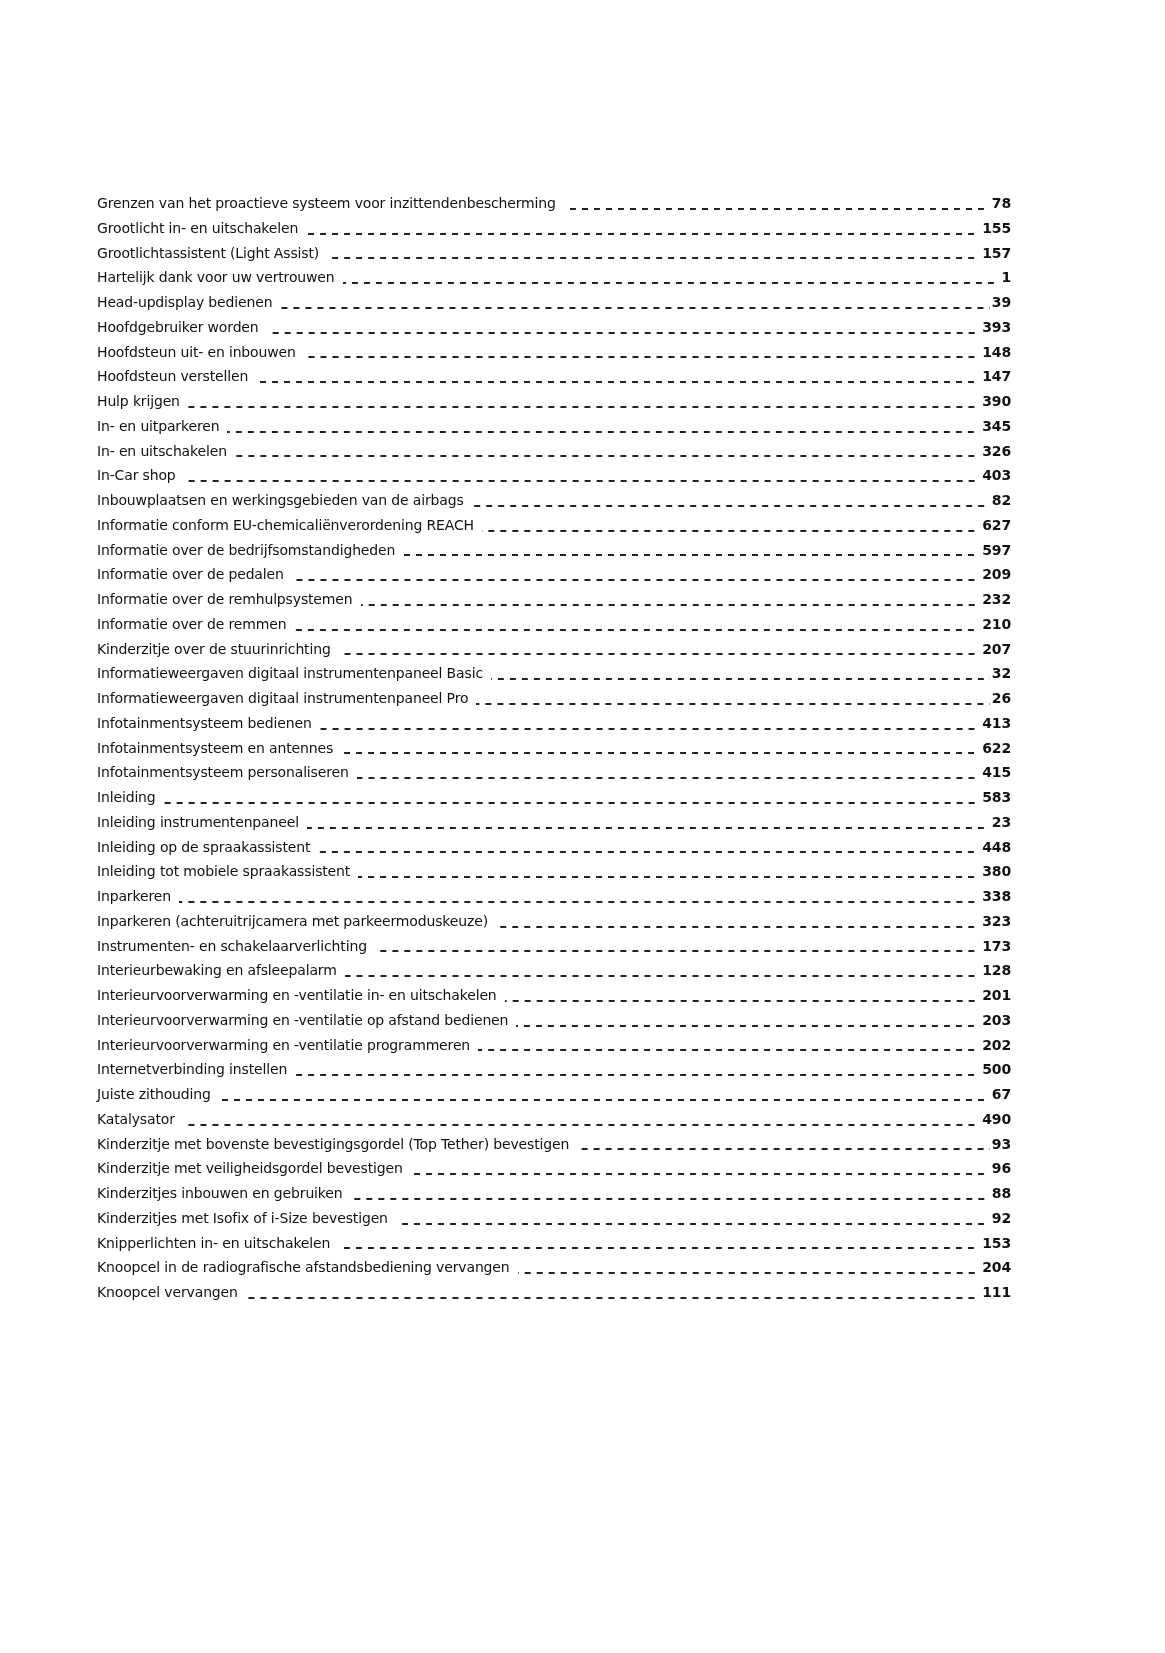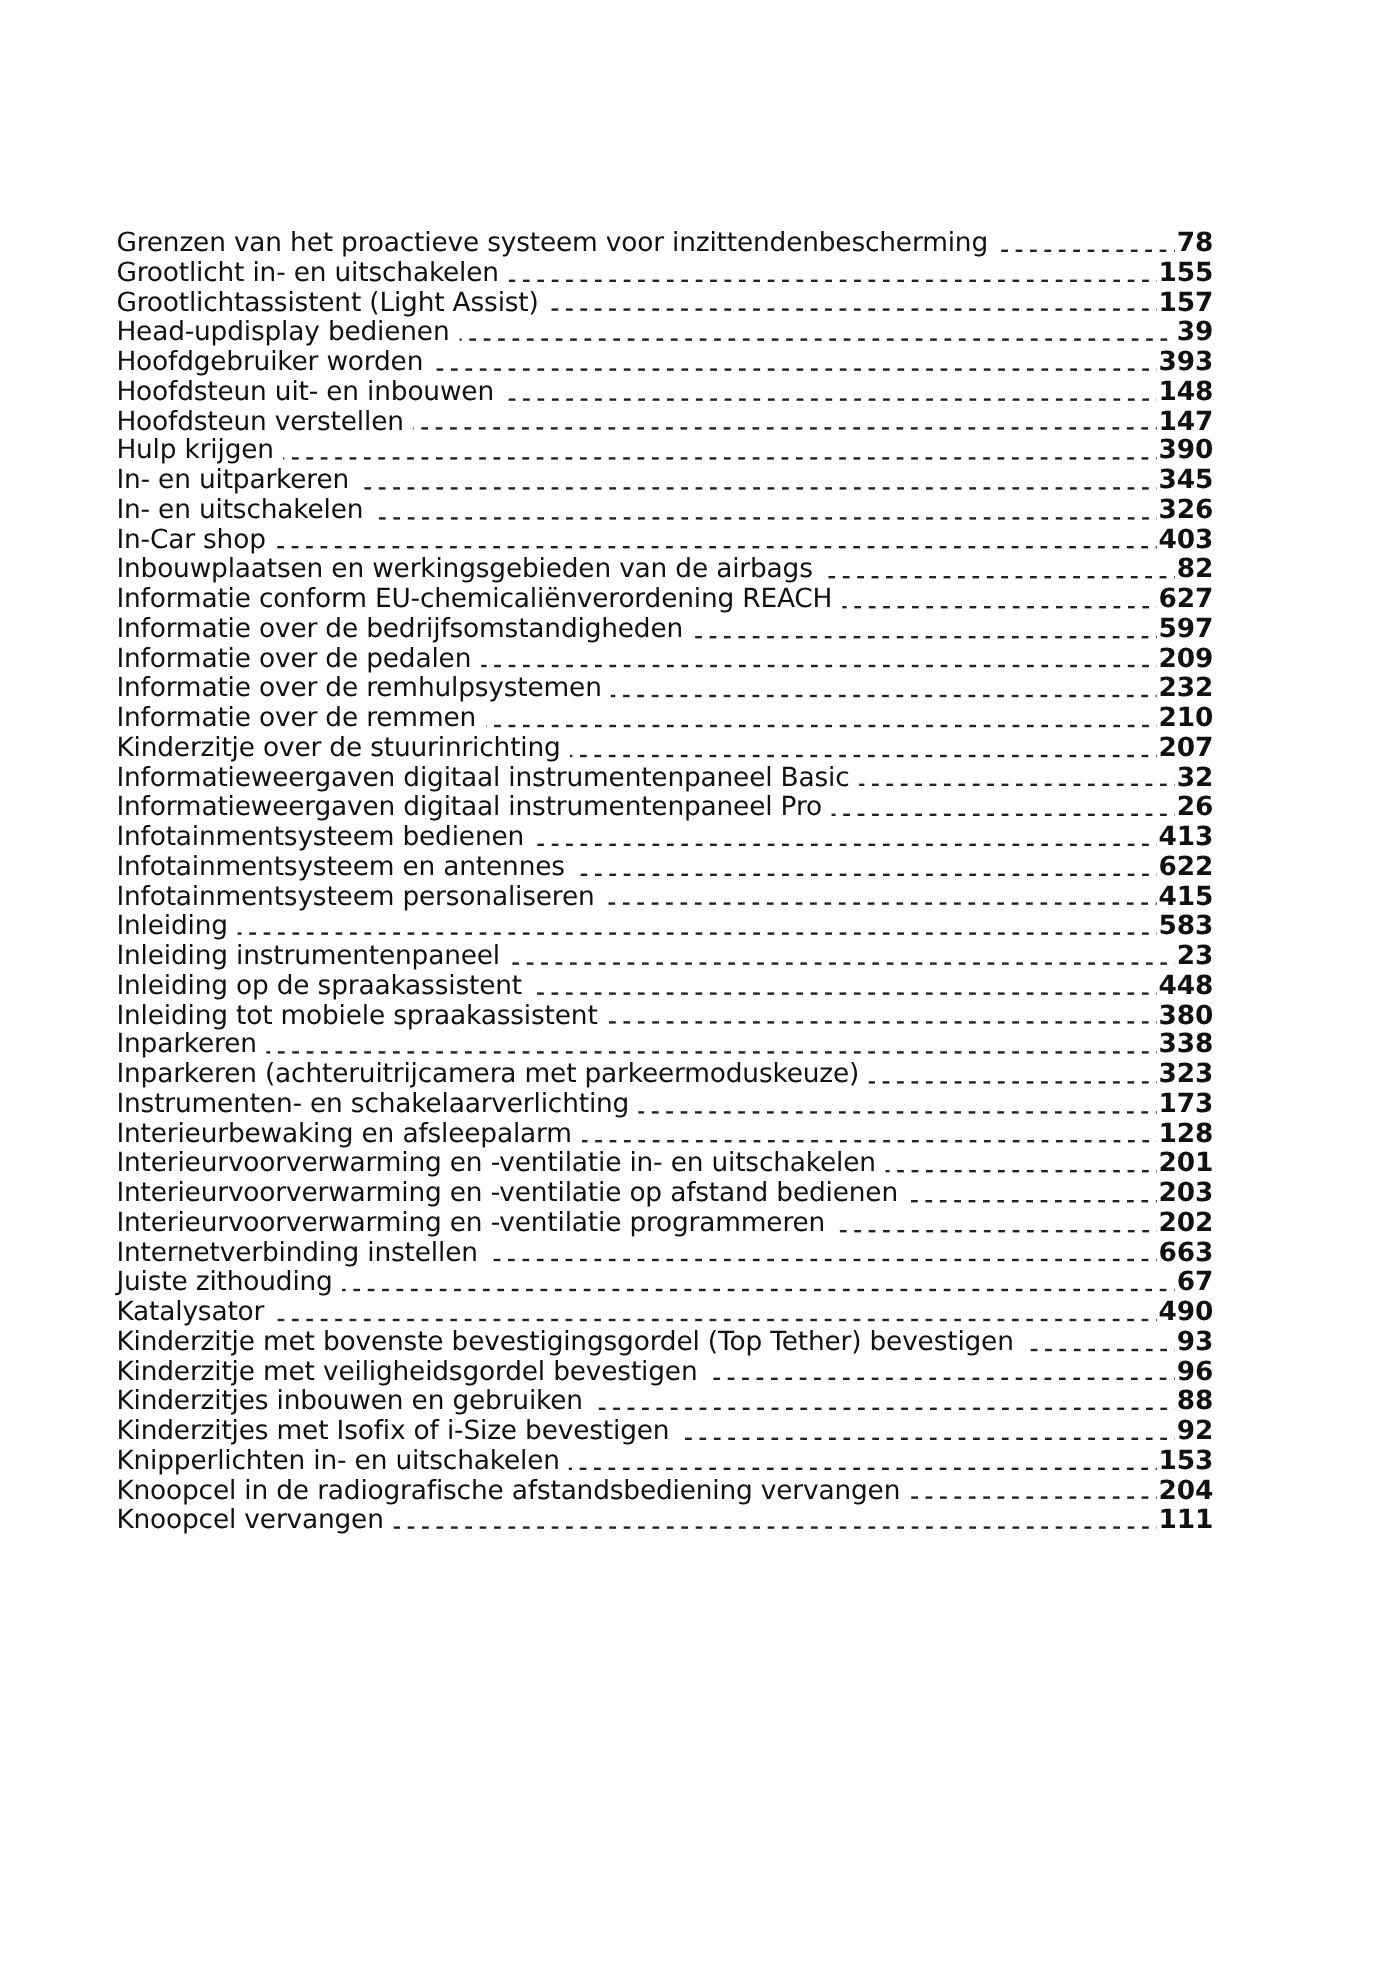--- a/index.html
+++ b/index.html
@@ -22,21 +22,21 @@
       width: 914px;
       margin: 0;
       padding: 0;
       list-style: none;
     }
     .index-entry {
       display: flex;
       align-items: baseline;
       height: 24.75px;
       line-height: 24.75px;
-      font-size: 22px;
+      font-size: 14px;
       letter-spacing: -0.15px;
       white-space: nowrap;
     }
     .entry-title {
       flex: 0 0 auto;
       padding-right: 8px;
     }
     .entry-leader {
       flex: 1 1 auto;
       align-self: stretch;
@@ -76,20 +76,25 @@
       <span class="entry-title">Grootlicht in- en uitschakelen</span>
       <span class="entry-leader"></span>
       <span class="entry-page">155</span>
     </li>
   <li class="index-entry">
       <span class="entry-title">Grootlichtassistent (Light Assist)</span>
       <span class="entry-leader"></span>
       <span class="entry-page">157</span>
     </li>
   <li class="index-entry">
+      <span class="entry-title">Hartelijk dank voor uw vertrouwen</span>
+      <span class="entry-leader"></span>
+      <span class="entry-page">1</span>
+    </li>
+  <li class="index-entry">
       <span class="entry-title">Head-updisplay bedienen</span>
       <span class="entry-leader"></span>
       <span class="entry-page">39</span>
     </li>
   <li class="index-entry">
       <span class="entry-title">Hoofdgebruiker worden</span>
       <span class="entry-leader"></span>
       <span class="entry-page">393</span>
     </li>
   <li class="index-entry">
@@ -233,21 +238,21 @@
       <span class="entry-page">203</span>
     </li>
   <li class="index-entry">
       <span class="entry-title">Interieurvoorverwarming en -ventilatie programmeren</span>
       <span class="entry-leader"></span>
       <span class="entry-page">202</span>
     </li>
   <li class="index-entry">
       <span class="entry-title">Internetverbinding instellen</span>
       <span class="entry-leader"></span>
-      <span class="entry-page">663</span>
+      <span class="entry-page">500</span>
     </li>
   <li class="index-entry">
       <span class="entry-title">Juiste zithouding</span>
       <span class="entry-leader"></span>
       <span class="entry-page">67</span>
     </li>
   <li class="index-entry">
       <span class="entry-title">Katalysator</span>
       <span class="entry-leader"></span>
       <span class="entry-page">490</span>

